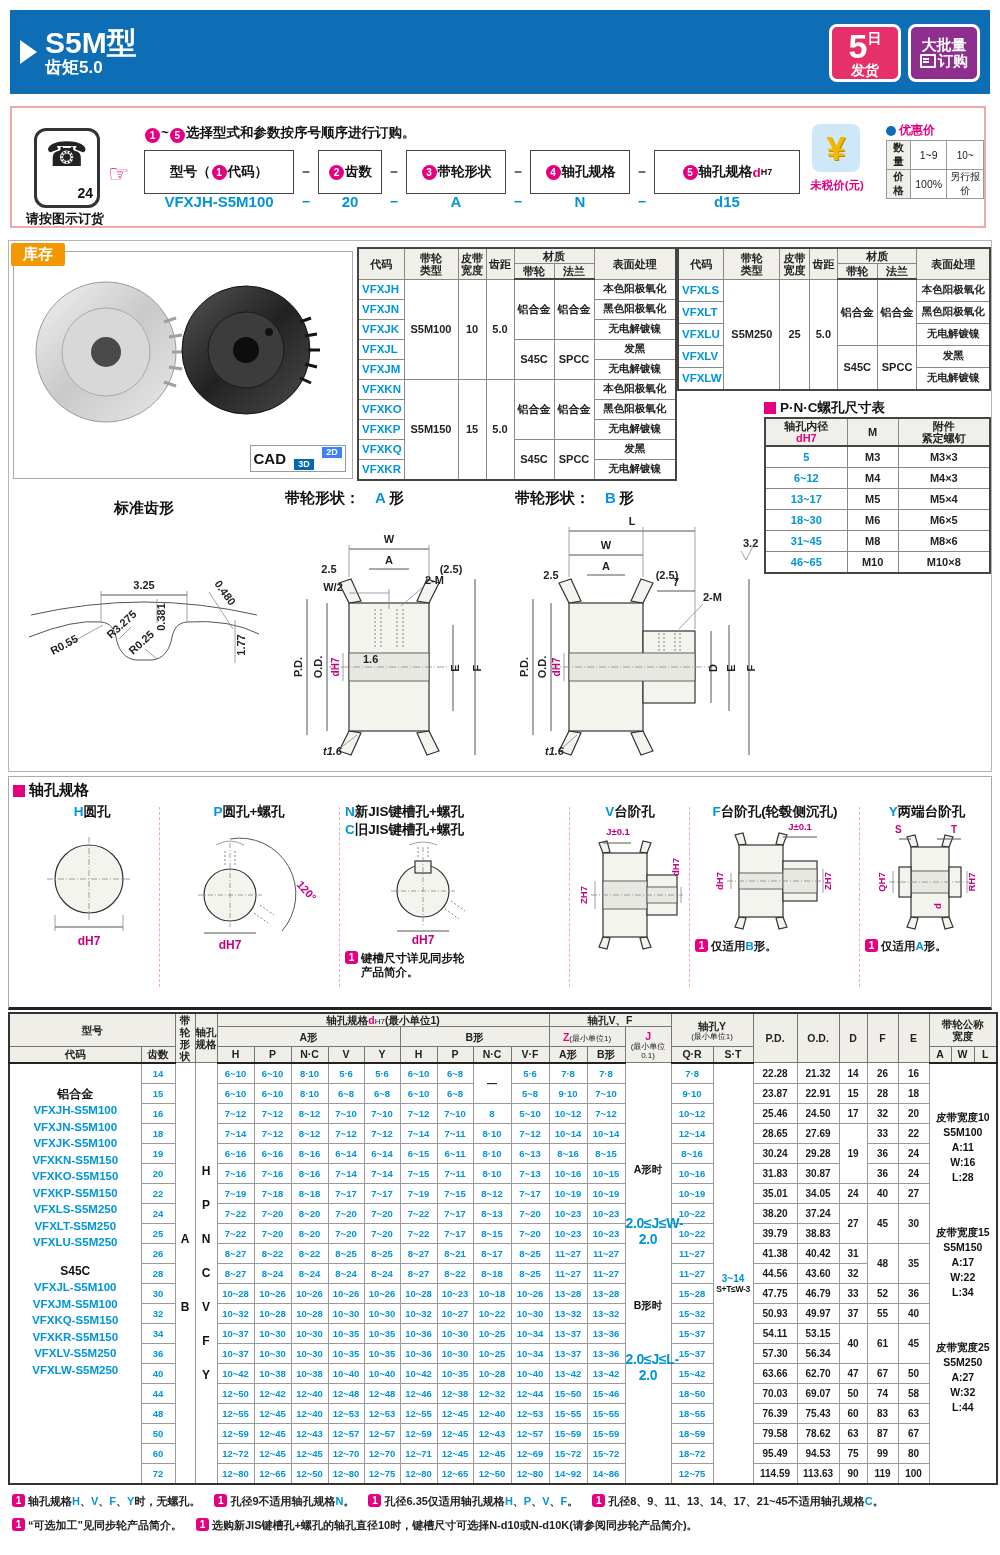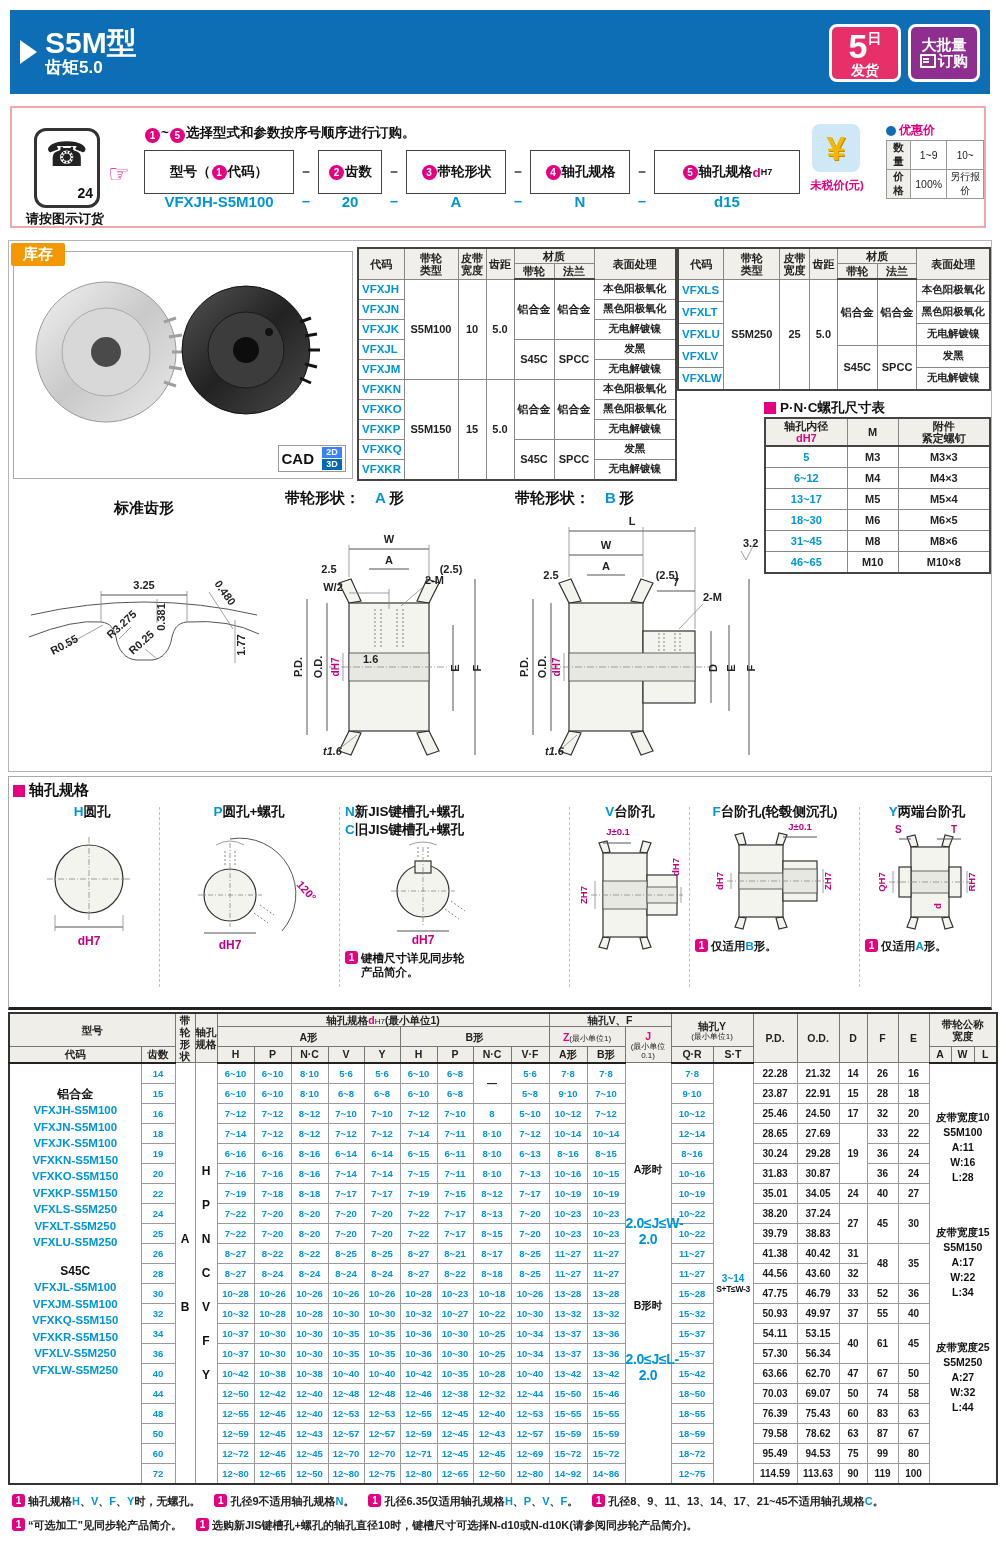--- a/index.html
+++ b/index.html
@@ -50,21 +50,21 @@
   .ptable td.c1{width:38px;}
   .ptable td.c2{width:54px;font-size:10px;}
   
   .midbox{position:absolute;left:8px;top:240px;width:984px;height:532px;border:1px solid #b5b5b5;box-sizing:border-box;background:#fff;}
   .stockbadge{position:absolute;left:2px;top:2px;background:#f39800;color:#fff;font-size:15px;font-weight:bold;padding:2px 12px;border-radius:2px;z-index:3;}
   .imgbox{position:absolute;left:4px;top:10px;width:340px;height:228px;border:1px solid #aaa;box-sizing:border-box;background:#fff;}
   .cadbadge{position:absolute;right:6px;bottom:6px;display:flex;align-items:center;border:1px solid #999;background:#fff;padding:1px 3px;gap:8px;}
   .cadbadge .cad{font-size:15px;font-weight:bold;color:#111;}
   .cadcol{display:flex;flex-direction:column;gap:1px;}
   .cadcol span{display:block;width:20px;text-align:center;font-size:9px;font-weight:bold;color:#fff;line-height:11px;}
-  .cad2d{background:#3b82f6;}
+  .cad2d{background:#3b82f6;margin-left:28px;}
   .cad3d{background:#0068b7;}
   
   .st{border-collapse:collapse;position:absolute;background:#fff;border:2px solid #444;}
   .st th{background:#f0efe9;border:1px solid #888;font-size:11px;line-height:12px;padding:1px 2px;color:#222;}
   .st thead tr:last-child th{border-bottom:2px solid #444;}
   .st td{border:1px solid #888;text-align:center;font-size:11px;font-weight:bold;height:19px;padding:0 1px;color:#222;}
   .st td.code{color:#0095d8;font-size:11.5px;text-align:left;padding-left:3px;}
   .st td.surf{font-size:10.5px;}
   .st.r td{height:21px;}
   .mg{color:#e4007f;}

